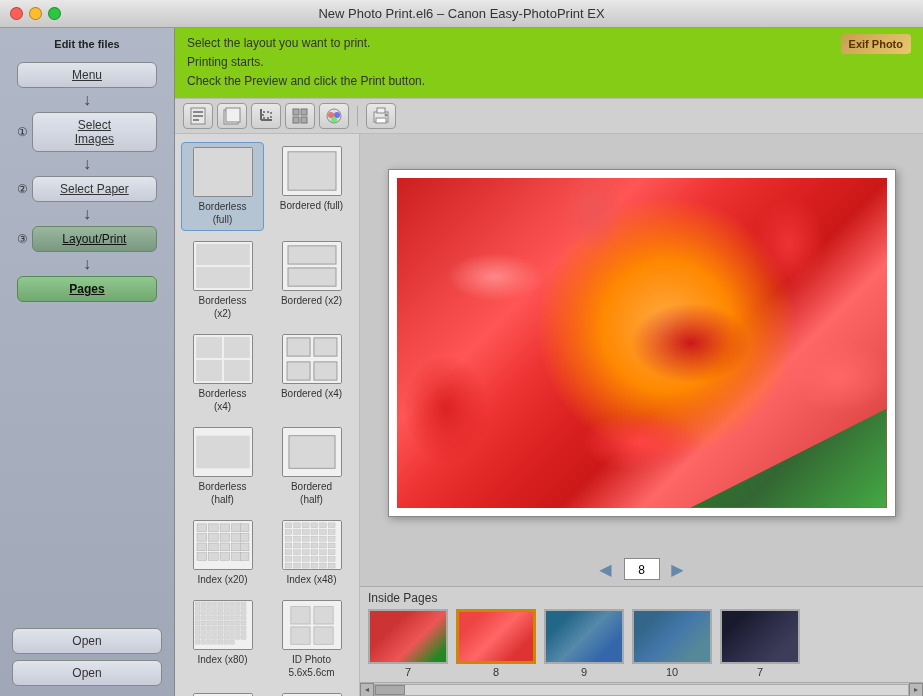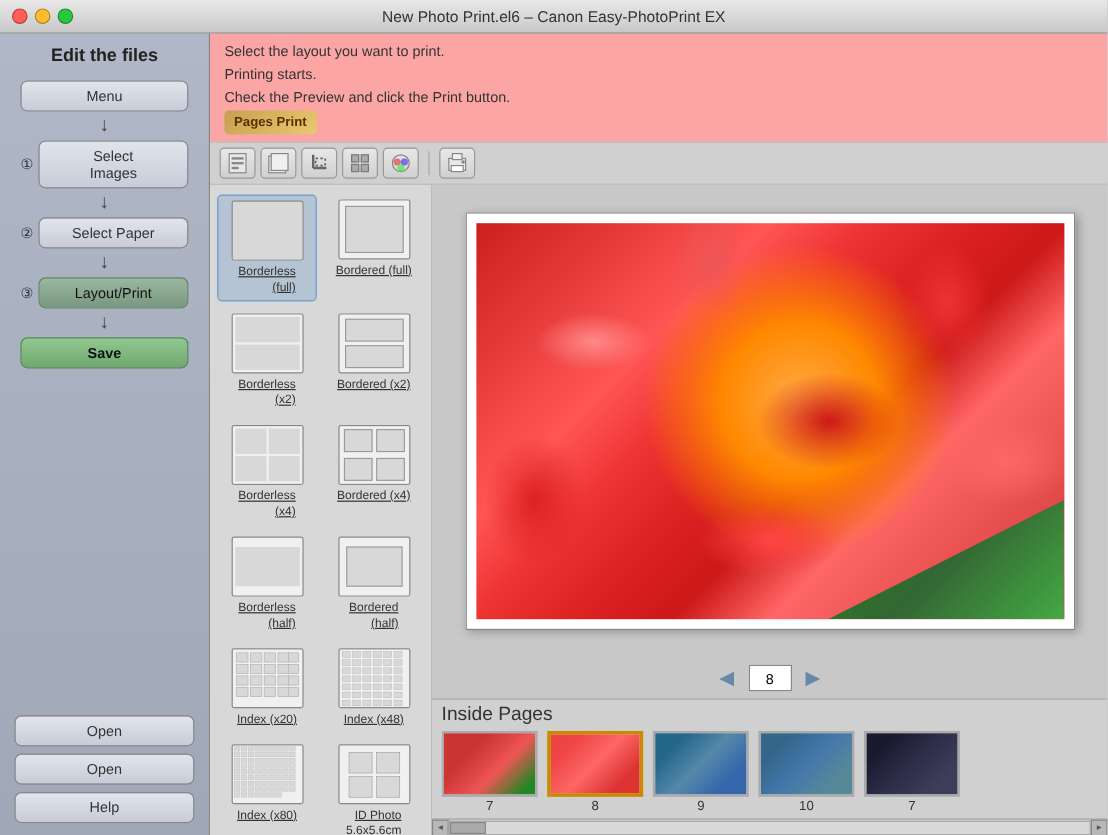--- a/index.html
+++ b/index.html
@@ -55,36 +55,37 @@
       width: 175px;
       background: linear-gradient(to bottom, #b0b8c8, #a0a8b8);
       border-right: 1px solid #888;
       display: flex;
       flex-direction: column;
       align-items: center;
       padding: 10px 8px;
       gap: 4px;
     }
     .sidebar-title {
-      font-size: 15px;
+      font-size: 11px;
       font-weight: bold;
       color: #222;
       margin-bottom: 8px;
       text-align: center;
     }
     .sidebar-btn {
       width: 140px;
       padding: 5px 24px;
       background: linear-gradient(to bottom, #e0e4ec, #c8ccd8);
       border: 1px solid #888;
       border-radius: 6px;
       text-align: center;
       cursor: pointer;
       font-size: 12px;
       color: #333;
+      text-decoration: underline;
     }
     .sidebar-btn.active {
       background: linear-gradient(to bottom, #9ab8a0, #7a9880);
       color: #111;
       border-color: #668866;
     }
     .sidebar-arrow {
       color: #444;
       font-size: 16px;
       line-height: 1;
@@ -122,27 +123,26 @@
     
     .content {
       flex: 1;
       display: flex;
       flex-direction: column;
       background: #d8d8d8;
     }
 
     
     .info-bar {
-      background: #fca5a5;
+      background: #84cc16;
       border-bottom: 1px solid #bbb;
       padding: 6px 12px;
       display: flex;
       justify-content: space-between;
       align-items: flex-start;
-      flex-direction: column;
     }
     .info-text {
       font-size: 12px;
       color: #333;
       line-height: 1.6;
     }
     .exif-logo {
       background: linear-gradient(135deg, #c8a050, #e8c870);
       border-radius: 4px;
       padding: 4px 8px;
@@ -217,24 +217,23 @@
       background: #f0f0f0;
       border-radius: 2px;
       display: flex;
       align-items: center;
       justify-content: center;
       overflow: hidden;
     }
     .layout-label {
       font-size: 10px;
       color: #333;
-      text-align: right;
+      text-align: center;
       margin-top: 3px;
       line-height: 1.3;
-      text-decoration: underline;
     }
 
     
     .layout-thumb svg { width: 100%; height: 100%; }
 
     
     .preview-area {
       flex: 1;
       display: flex;
       flex-direction: column;
@@ -320,21 +319,21 @@
       line-height: 22px;
     }
 
     
     .inside-pages {
       border-top: 1px solid #aaa;
       background: #d0d0d0;
       padding: 4px 8px;
     }
     .inside-pages-label {
-      font-size: 16px;
+      font-size: 12px;
       color: #333;
       margin-bottom: 4px;
       font-weight: 500;
     }
     .thumbnails-row {
       display: flex;
       gap: 8px;
       align-items: flex-end;
       overflow: hidden;
     }
@@ -447,40 +446,39 @@
 
     <div class="sidebar-arrow">↓</div>
 
     <div class="sidebar-step">
       <span class="step-label">③</span>
       <div class="sidebar-btn active" style="flex:1;text-align:center;">Layout/Print</div>
     </div>
 
     <div class="sidebar-arrow">↓</div>
 
-    <div class="sidebar-btn active" style="background: linear-gradient(to bottom, #90c890, #70a870); border-color: #558855; font-weight:bold;">Save</div>
+    <div class="sidebar-btn active" style="background: linear-gradient(to bottom, #90c890, #70a870); border-color: #558855; font-weight:bold;">Pages</div>
 
     <div class="sidebar-spacer"></div>
 
     <div class="sidebar-bottom">
       <div class="bottom-btn">Open</div>
       <div class="bottom-btn">Open</div>
-      <div class="bottom-btn">Help</div>
     </div>
   </div>
 
   <div class="content">
 
     <div class="info-bar">
       <div class="info-text">
         <div>Select the layout you want to print.</div>
         <div>Printing starts.</div>
         <div>Check the Preview and click the Print button.</div>
       </div>
-      <div class="exif-logo">Pages Print</div>
+      <div class="exif-logo">Exif Photo</div>
     </div>
 
     <div class="toolbar">
       <div class="tool-btn">
         <svg width="18" height="18" viewBox="0 0 18 18">
           <rect x="2" y="1" width="14" height="16" fill="#e8e8e8" stroke="#888" stroke-width="1"></rect>
           <rect x="4" y="4" width="10" height="2" fill="#888"></rect>
           <rect x="4" y="8" width="10" height="2" fill="#888"></rect>
           <rect x="4" y="12" width="6" height="2" fill="#888"></rect>
         </svg>

